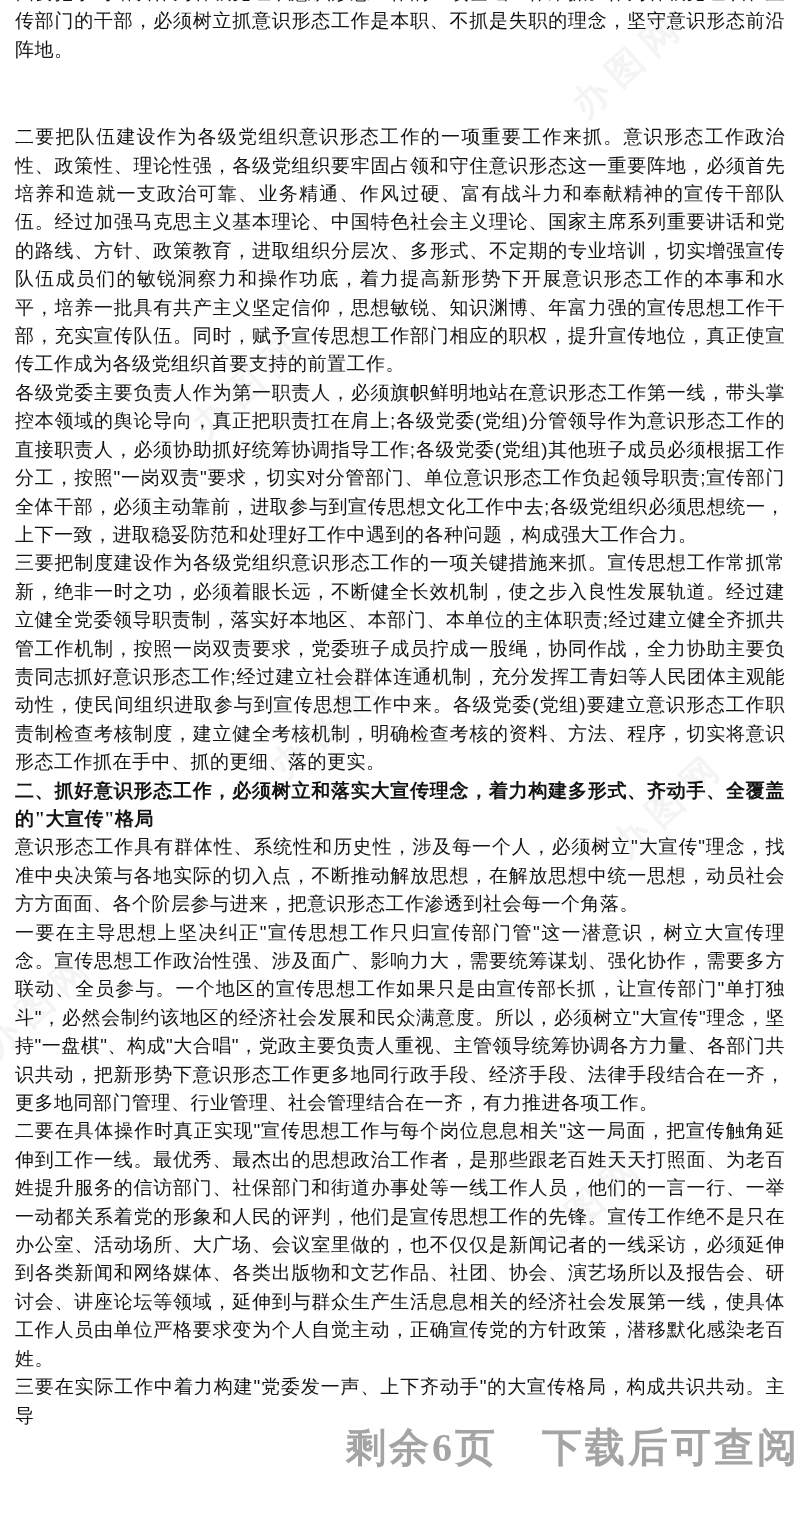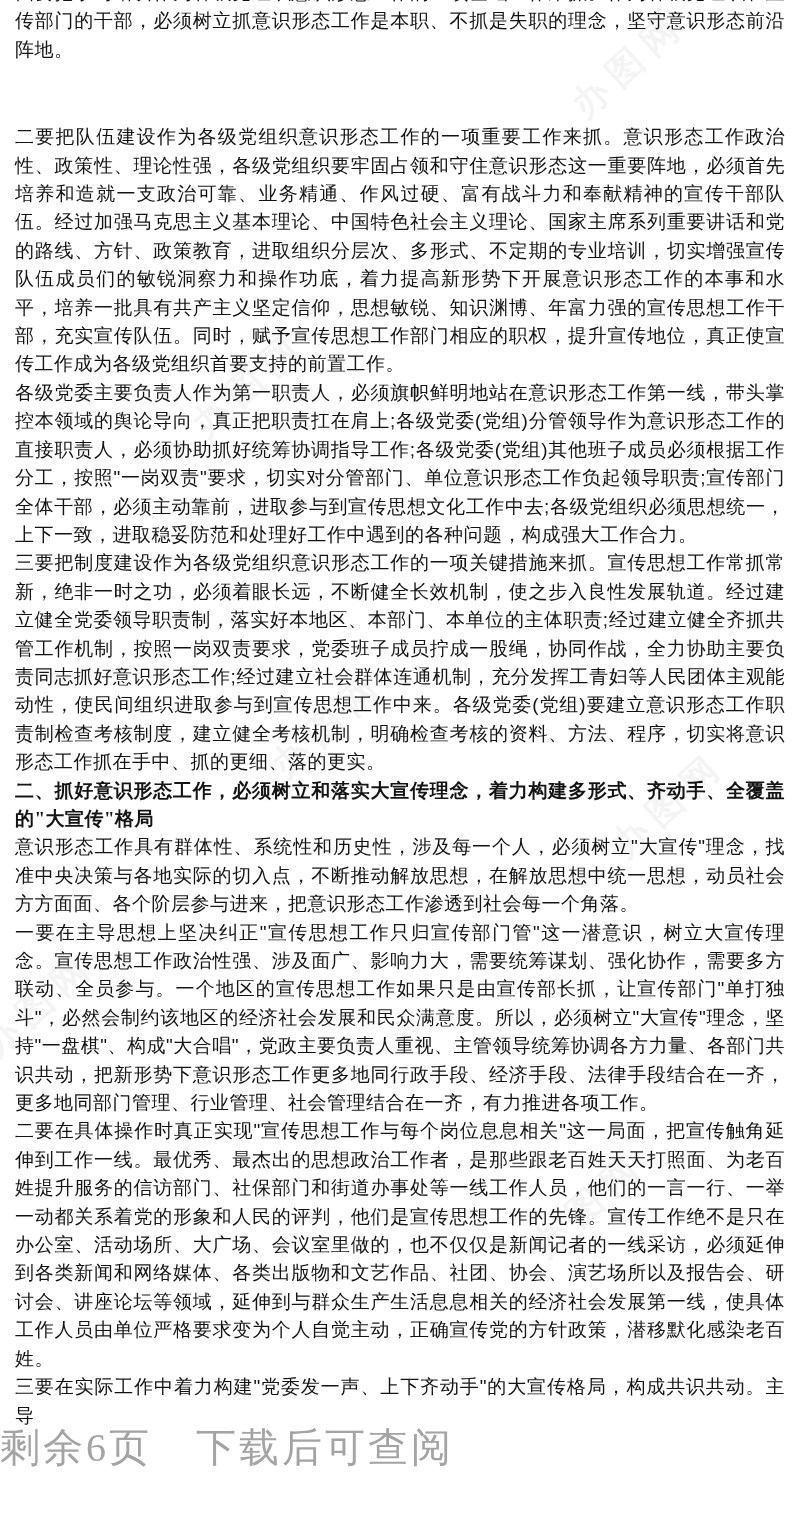--- a/index.html
+++ b/index.html
@@ -57,23 +57,23 @@
     letter-spacing: 10px;
     transform: rotate(-42deg);
     white-space: nowrap;
     font-weight: 700;
   }
   .preview-footer {
     position: absolute;
     top: 1420px;
     left: 0;
     width: 800px;
-    text-align: left;
+    text-align: right;
     font-family: "Liberation Serif", serif;
-    font-weight: 400;
+    font-weight: 700;
     font-size: 40px;
     letter-spacing: 3px;
     color: #a4a4a4;
     z-index: 2;
   }
   .preview-footer .remaining {
     margin-right: 44px;
   }
   .text-flow { z-index: 1; }
 </style>

